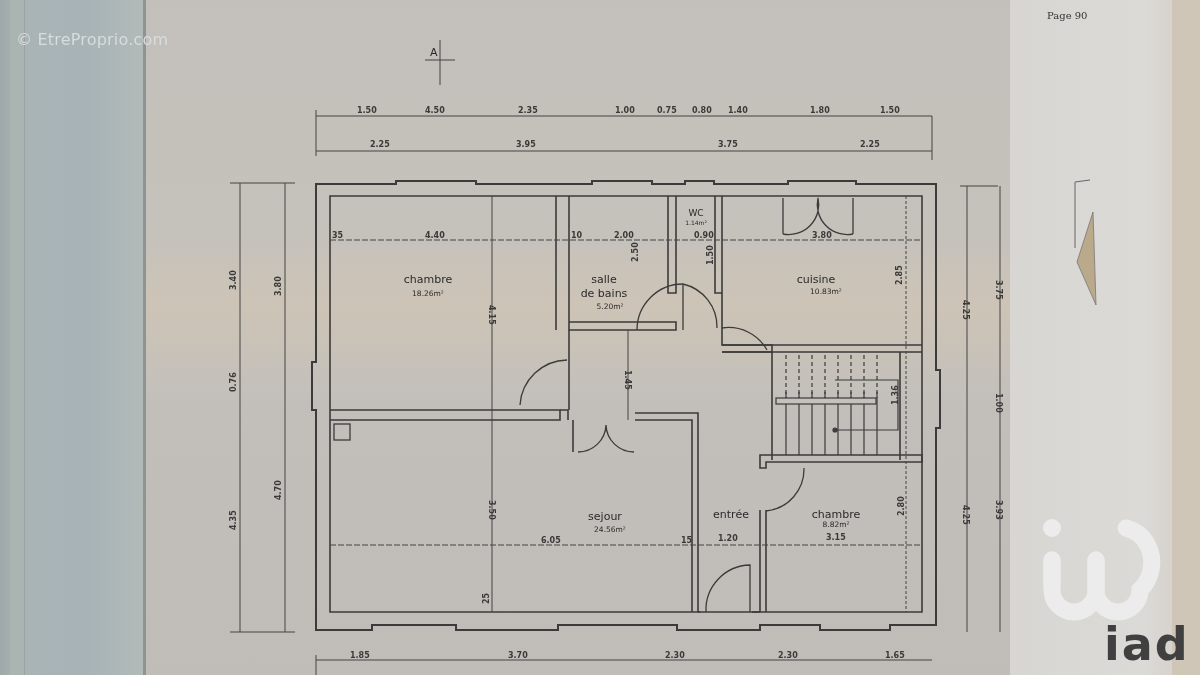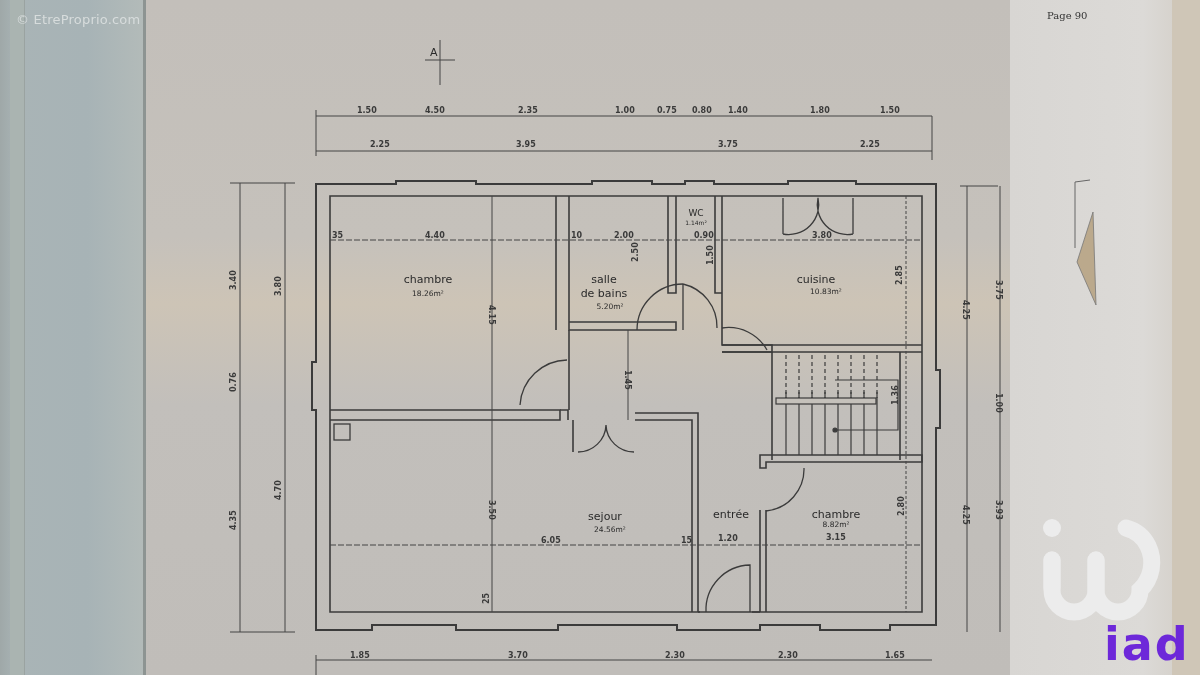--- a/index.html
+++ b/index.html
@@ -3,27 +3,27 @@
 <meta charset="utf-8">
 <style>
   html,body{margin:0;padding:0;}
   body{width:1200px;height:675px;overflow:hidden;position:relative;background:#bdbab5;font-family:"DejaVu Sans",sans-serif;}
   .strip-left{position:absolute;left:0;top:0;width:145px;height:675px;background:linear-gradient(90deg,#9fa8a8 0%,#a9b4b6 12%,#a7b3b6 60%,#b3bbb9 100%);}
   .strip-left .edge{position:absolute;left:10px;top:0;width:14px;height:675px;background:#aab4b1;border-right:1px solid #9aa3a1;}
   .strip-divider{position:absolute;left:143px;top:0;width:3px;height:675px;background:#8d9492;}
   .paper{position:absolute;left:146px;top:0;width:864px;height:675px;background:linear-gradient(180deg,#c3bfba 0%,#c5c1bb 35%,#cdc4b6 45%,#c2bfbb 60%,#c0bdb9 100%);}
   .right-paper{position:absolute;left:1010px;top:0;width:190px;height:675px;background:linear-gradient(90deg,#d8d6d3 0%,#dcdad7 70%,#d1ccc4 100%);}
   .right-edge{position:absolute;left:1172px;top:0;width:28px;height:675px;background:#cfc6b7;}
-  .watermark{position:absolute;left:16px;top:12px;font-size:13px;color:#d7dcdc;letter-spacing:0.2px;}
+  .watermark{position:absolute;left:16px;top:30px;font-size:16px;color:#d7dcdc;letter-spacing:0.2px;}
   .page-num{position:absolute;left:1047px;top:10px;font-family:"DejaVu Serif",serif;font-size:10px;font-weight:normal;color:#333;}
   svg.plan{position:absolute;left:0;top:0;}
   .lbl{font-family:"DejaVu Sans",sans-serif;fill:#2a2a2a;}
   .dim{font-family:"DejaVu Sans",sans-serif;fill:#3a3a3a;font-size:8px;font-weight:bold;}
   .iad-logo{position:absolute;left:1038px;top:508px;width:150px;height:165px;}
-  .iad-text{position:absolute;left:1104px;top:617px;font-size:46px;font-weight:bold;color:#6d28d9;letter-spacing:2px;font-family:"DejaVu Sans",sans-serif;}
+  .iad-text{position:absolute;left:1104px;top:617px;font-size:46px;font-weight:bold;color:#404040;letter-spacing:2px;font-family:"DejaVu Sans",sans-serif;}
 </style>
 </head>
 <body>
 
 <div class="strip-left">
     <div class="edge"></div>
   </div>
 <div class="strip-divider"></div>
 <div class="paper"></div>
 <div class="right-paper"></div>

